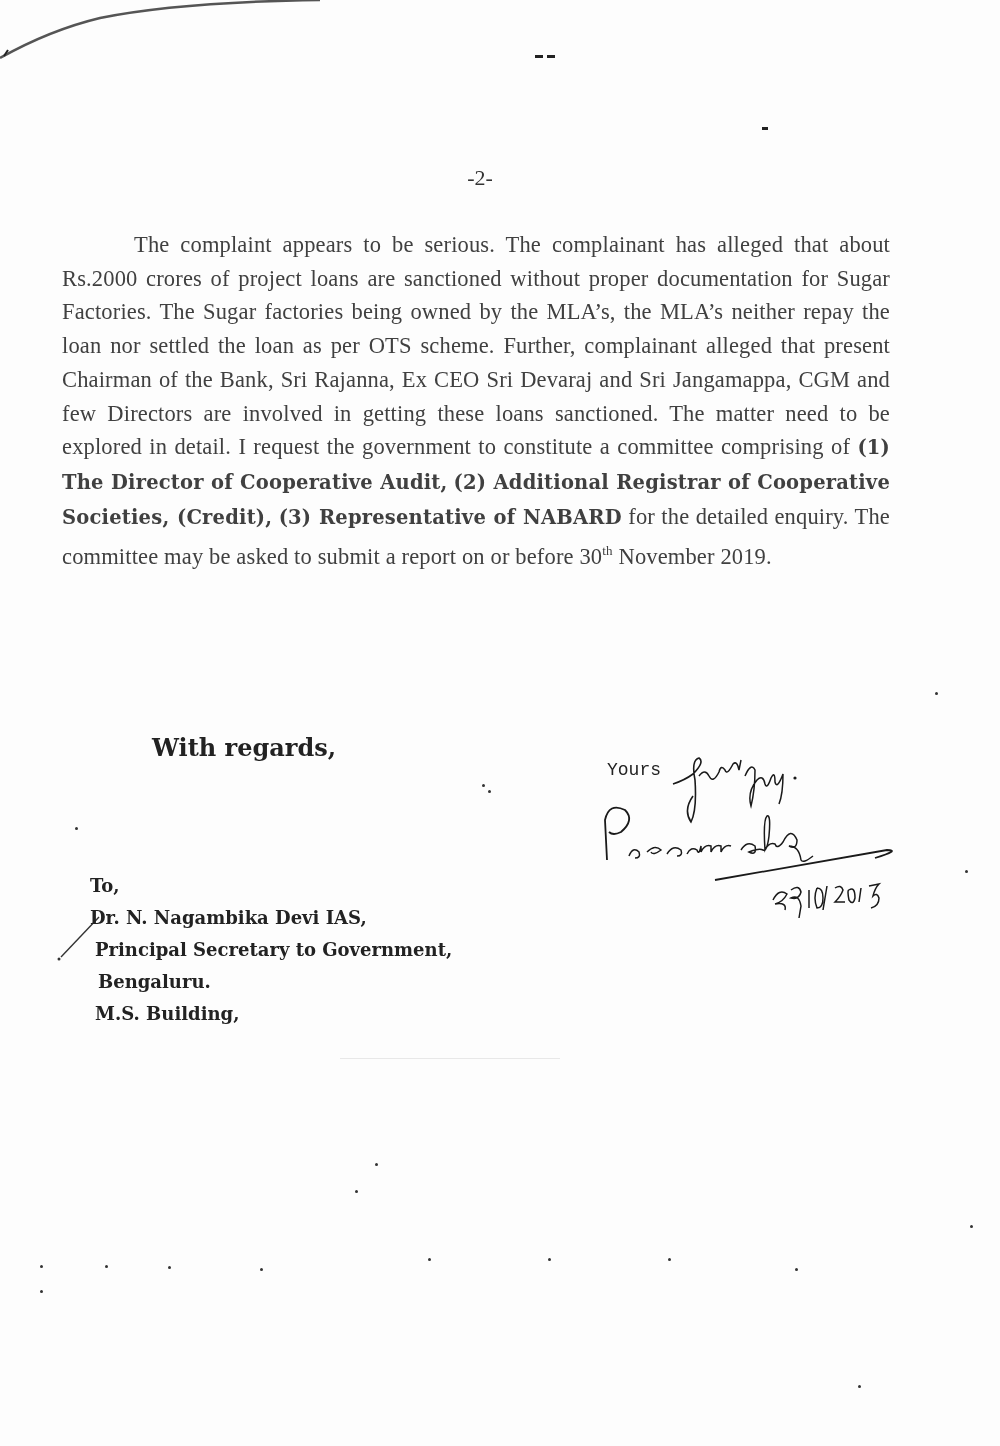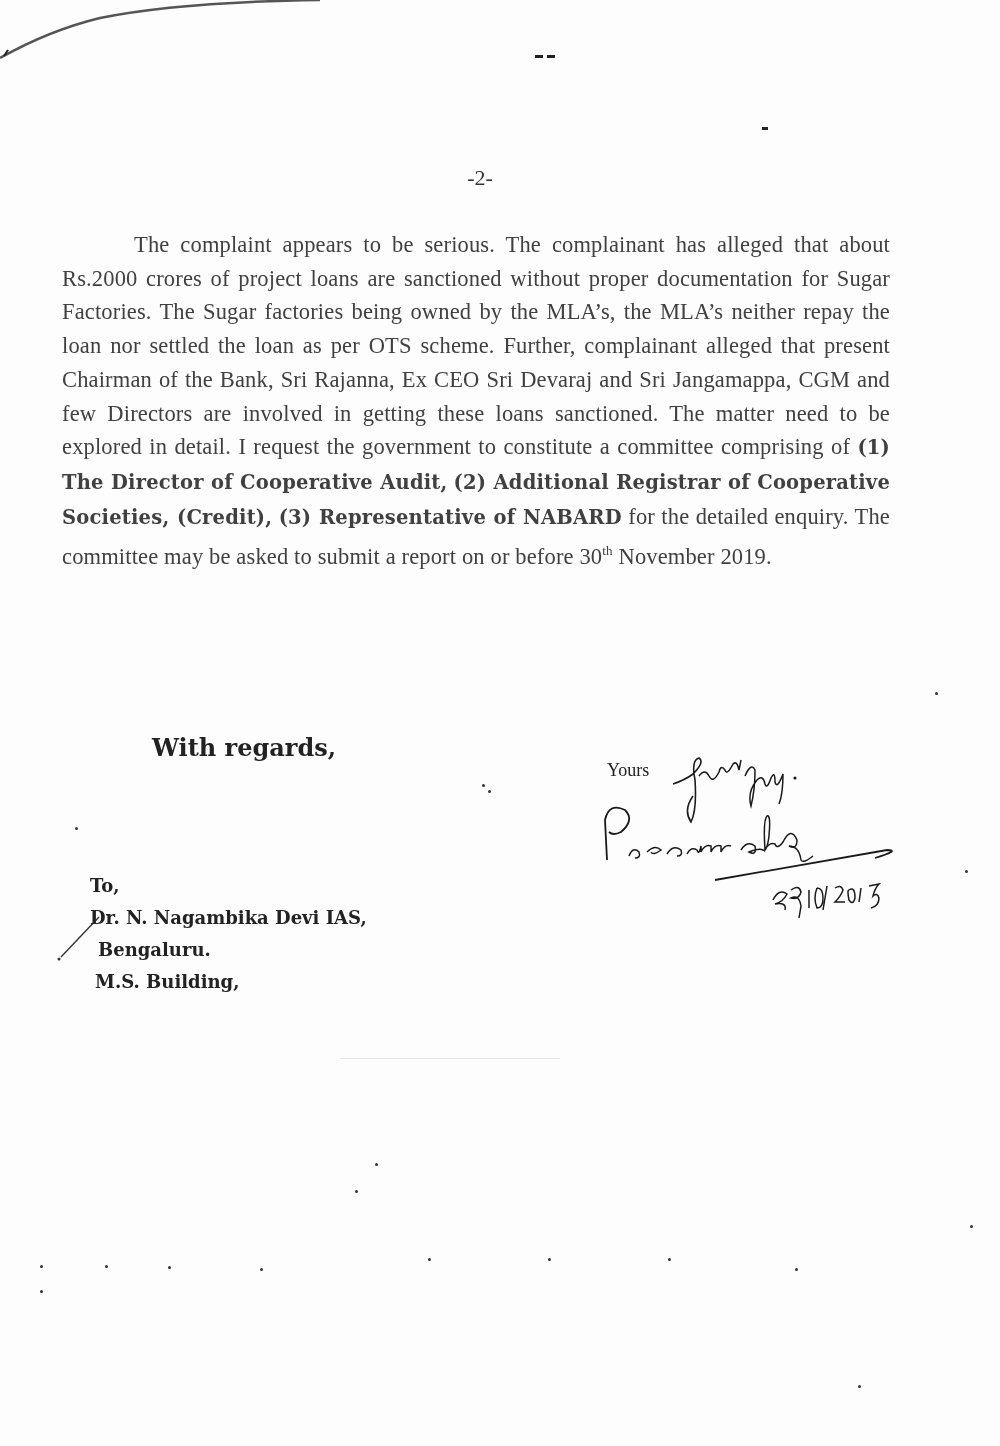--- a/index.html
+++ b/index.html
@@ -25,21 +25,21 @@
     }
     .body-text p { margin: 0; text-indent: 72px; }
     .body-text b { font-family: "DejaVu Serif", serif; font-size: 19.5px; letter-spacing: 0.2px; }
     .body-text sup { font-size: 13px; }
     .closing {
       position: absolute; left: 152px; top: 733px;
       font-family: "DejaVu Serif", serif; font-weight: bold; font-size: 24px; color: #222;
     }
     .yours {
       position: absolute; left: 607px; top: 760px;
-      font-family: Liberation Serif, serif; font-size: 18px; color: #222;
+      font-family: Liberation Mono, monospace; font-size: 18px; color: #222;
     }
     .signature { position: absolute; left: 595px; top: 740px; width: 320px; height: 180px; }
     .address {
       position: absolute; left: 90px; top: 870px;
       font-family: "DejaVu Serif", serif; font-weight: bold; font-size: 18px;
       line-height: 32px; color: #222;
     }
     .address div { white-space: nowrap; }
     .address .indent { padding-left: 5px; }
     .strike-mark { position: absolute; left: 55px; top: 905px; width: 50px; height: 60px; }
@@ -85,20 +85,21 @@
   </svg>
 
   <svg class="strike-mark" viewBox="0 0 50 60">
     <path d="M6 52 L 44 12" stroke="#333" stroke-width="1.4" fill="none"></path>
     <circle cx="4" cy="54" r="1.5" fill="#333"></circle>
   </svg>
 
   <div class="address">
     <div>To,</div>
     <div>Dr. N. Nagambika Devi  IAS,</div>
+    <div class="indent">Principal Secretary to Government,</div>
     <div class="indent" style="padding-left:8px">Bengaluru.</div>
     <div class="indent">M.S. Building,</div>
   </div>
 
   <div class="faint-line"></div>
 
   <div class="speck" style="left:482px;top:784px"></div>
   <div class="speck" style="left:488px;top:790px"></div>
   <div class="speck" style="left:935px;top:692px"></div>
   <div class="speck" style="left:75px;top:827px"></div>

